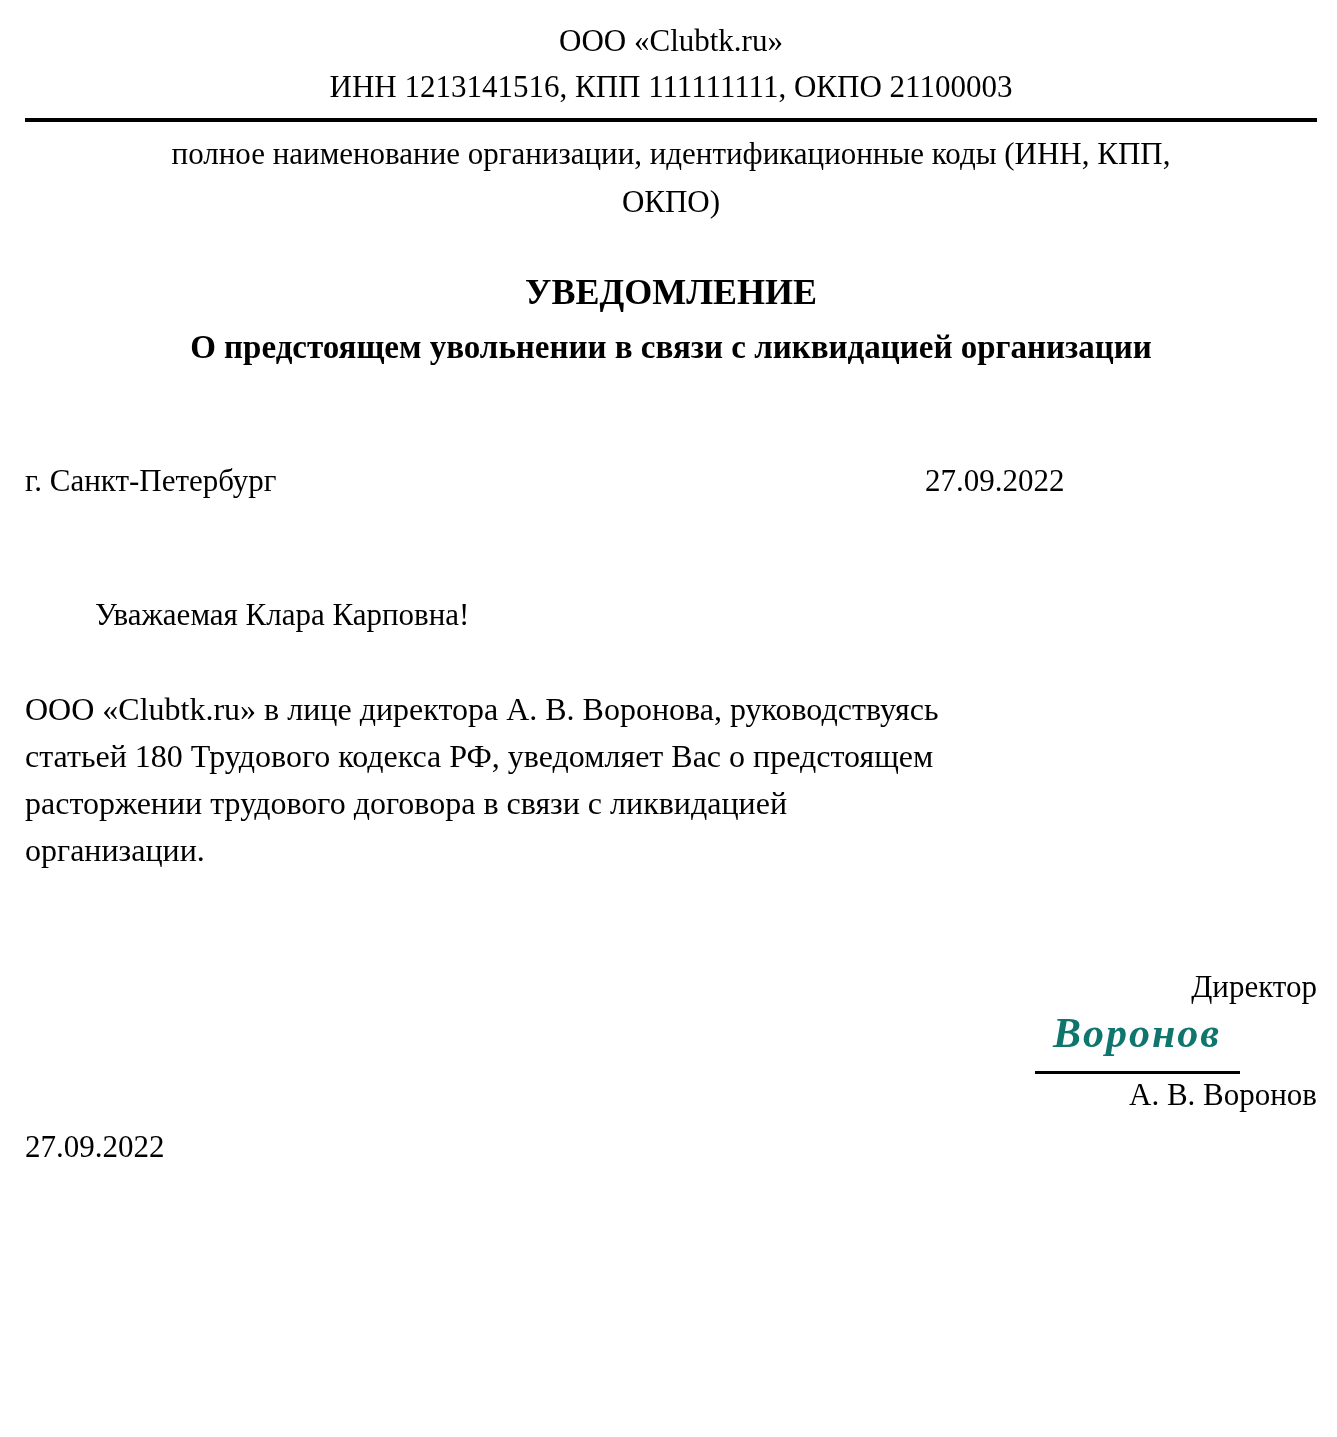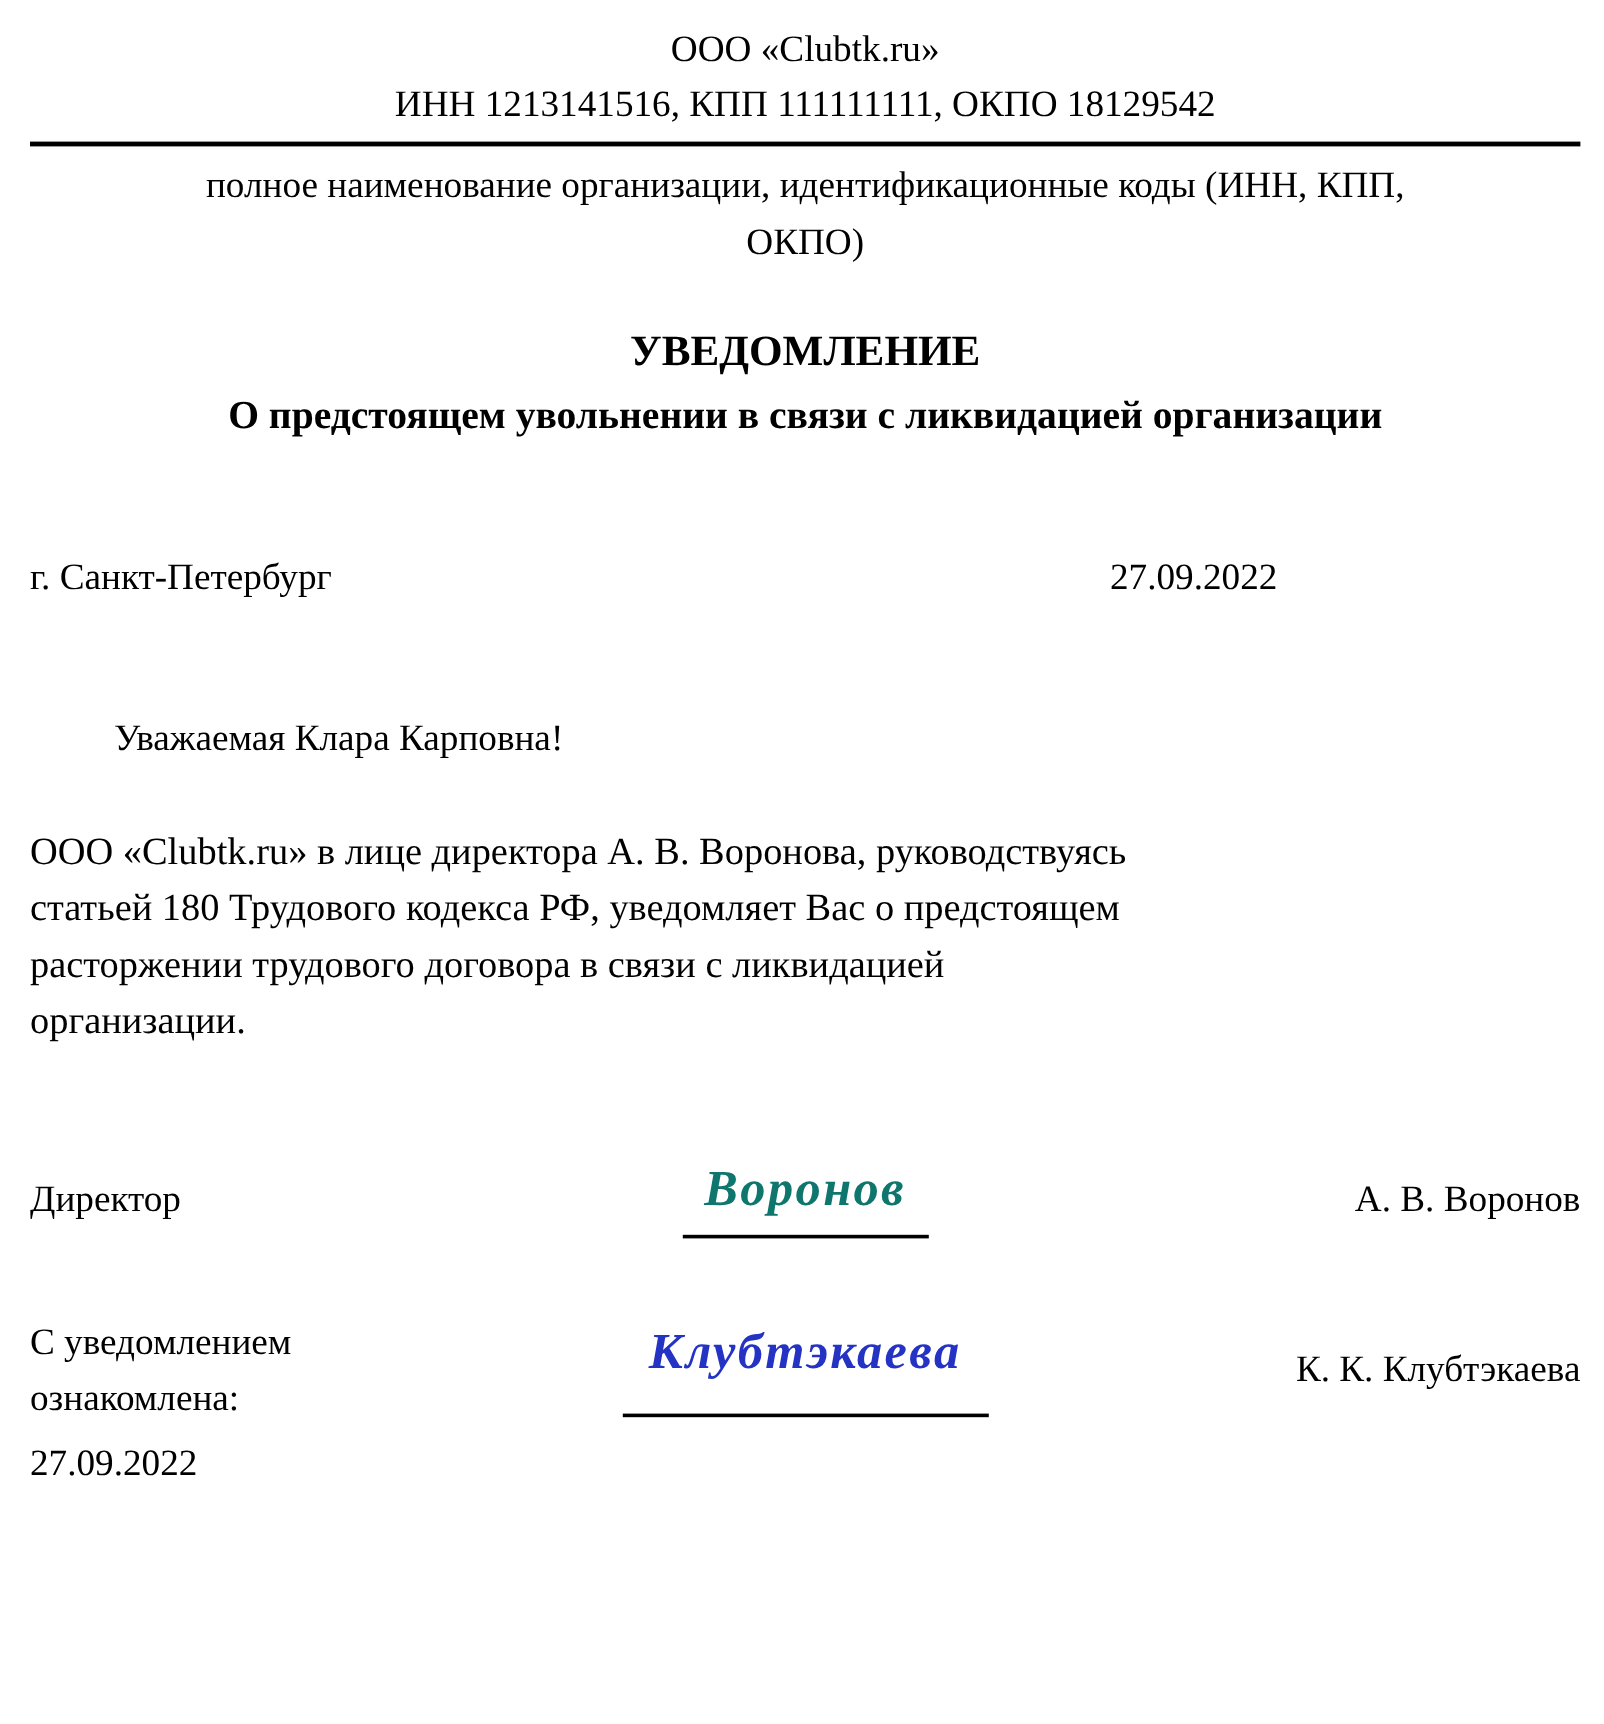--- a/index.html
+++ b/index.html
@@ -64,23 +64,24 @@
   .para {
     font-size: 32px;
     line-height: 47px;
     white-space: pre-line;
   }
   .para-1 { margin-top: 50px; }
   .para-2 { margin-top: 47px; text-indent: 65px; }
 
   .sig-row {
     display: flex;
-    align-items: center;
+    align-items: flex-end;
     font-size: 31px;
     line-height: 42px;
+    flex-direction: column;
   }
   .sig-row-1 { margin-top: 92px; }
   .sig-row-2 { margin-top: 62px; }
   .sig-left { flex: 1 1 0; }
   .sig-left-multiline { white-space: pre-line; line-height: 47px; }
   .sig-center {
     width: 360px;
     display: flex;
     flex-direction: column;
     align-items: center;
@@ -101,21 +102,21 @@
 
   .bottom-date { font-size: 31px; line-height: 42px; margin-top: 10px; }
 </style>
 </head>
 <body>
 
 <div class="page">
 
   <div class="org-header">
     <div class="org-name">ООО «Clubtk.ru»</div>
-    <div class="org-codes">ИНН 1213141516, КПП 111111111, ОКПО 18129542</div>
+    <div class="org-codes">ИНН 1213141516, КПП 111111111, ОКПО 21100003</div>
   </div>
 
   <hr class="header-rule">
 
   <div class="header-caption">полное наименование организации, идентификационные коды (ИНН, КПП,
 ОКПО)</div>
 
   <div class="doc-title">УВЕДОМЛЕНИЕ</div>
 
   <div class="doc-subtitle">О предстоящем увольнении в связи с ликвидацией организации</div>
@@ -135,25 +136,16 @@
 
   <div class="sig-row sig-row-1">
     <div class="sig-left">Директор</div>
     <div class="sig-center">
       <span class="handwriting" style="color: #0f766e;">Воронов</span>
       <div class="sig-line sig-line-1"></div>
     </div>
     <div class="sig-right">А. В. Воронов</div>
   </div>
 
-  <div class="sig-row sig-row-2">
-    <div class="sig-left sig-left-multiline">С уведомлением
-ознакомлена:</div>
-    <div class="sig-center">
-      <span class="handwriting" style="color: rgb(36, 51, 195);">Клубтэкаева</span>
-      <div class="sig-line sig-line-2"></div>
-    </div>
-    <div class="sig-right">К. К. Клубтэкаева</div>
-  </div>
 
   <div class="bottom-date">27.09.2022</div>
 
 </div>
 
 </body></html>

